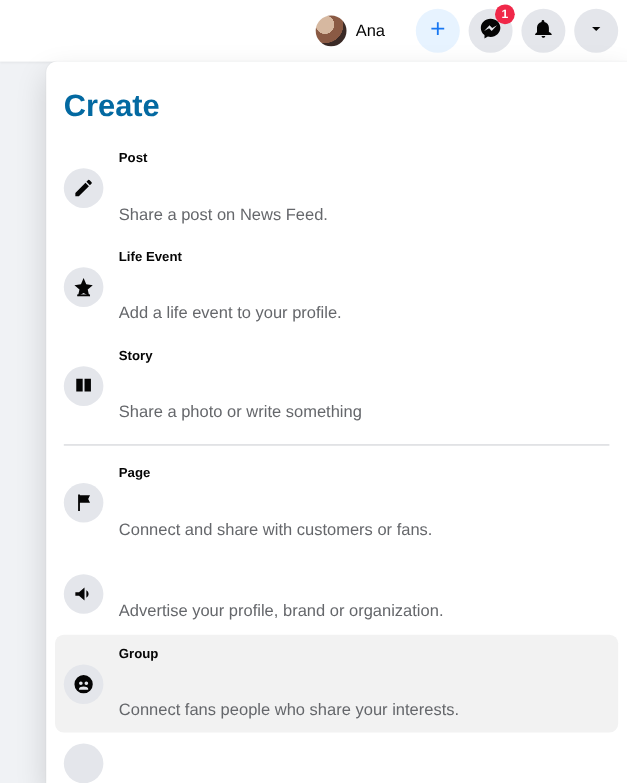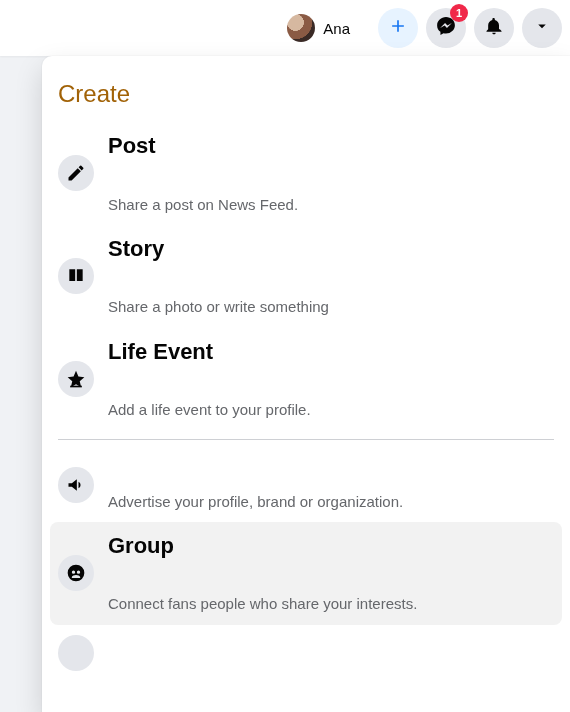--- a/index.html
+++ b/index.html
@@ -83,23 +83,23 @@
     left: 42px;
     right: 0;
     bottom: 0;
     background: #fff;
     border-top-left-radius: 10px;
     box-shadow: 0 12px 28px rgba(0,0,0,0.15), 0 0 0 1px rgba(0,0,0,0.02);
     padding: 16px 8px 0 8px;
     overflow: hidden;
   }
   .panel-title {
-    font-size: 24px;
-    font-weight: 400;
-    color: #a16207;
+    font-size: 28px;
+    font-weight: 700;
+    color: #0369a1;
     padding: 8px 8px 14px 8px;
   }
   .item {
     display: flex;
     align-items: center;
     gap: 14px;
     padding: 10px 8px;
     border-radius: 8px;
     cursor: pointer;
   }
@@ -112,21 +112,21 @@
     border-radius: 50%;
     background: #e4e6eb;
     flex-shrink: 0;
     display: flex;
     align-items: center;
     justify-content: center;
   }
   .item-icon svg { fill: #050505; }
   .item-text { flex: 1; min-width: 0; }
   .item-title {
-    font-size: 22px;
+    font-size: 12px;
     font-weight: 600;
     color: #050505;
     line-height: 1.3;
   }
   .item-sub {
     font-size: 15px;
     color: #65676b;
     line-height: 1.35;
     margin-top: 34px;
   }
@@ -197,44 +197,55 @@
     </div>
     <div class="item-text">
       <div class="item-title">Post</div>
       <div class="item-sub">Share a post on News Feed.</div>
     </div>
   </div>
 
   <div class="item">
     <div class="item-icon">
       <svg width="20" height="20" viewBox="0 0 24 24">
+          <path d="M12 2l2.9 6.9L22 10l-5.5 4.7L18.2 22 12 18.3 5.8 22l1.7-7.3L2 10l7.1-1.1z"></path>
+          <rect x="5" y="20" width="14" height="2"></rect>
+        </svg>
+    </div>
+    <div class="item-text">
+      <div class="item-title">Life Event</div>
+      <div class="item-sub">Add a life event to your profile.</div>
+    </div>
+  </div>
+
+  <div class="item">
+    <div class="item-icon">
+      <svg width="20" height="20" viewBox="0 0 24 24">
           <path d="M4 4h7v14H4zM13 4h7v14h-7z"></path>
         </svg>
     </div>
     <div class="item-text">
       <div class="item-title">Story</div>
       <div class="item-sub">Share a photo or write something</div>
     </div>
   </div>
 
-  <div class="item">
-    <div class="item-icon">
-      <svg width="20" height="20" viewBox="0 0 24 24">
-          <path d="M12 2l2.9 6.9L22 10l-5.5 4.7L18.2 22 12 18.3 5.8 22l1.7-7.3L2 10l7.1-1.1z"></path>
-          <rect x="5" y="20" width="14" height="2"></rect>
-        </svg>
-    </div>
-    <div class="item-text">
-      <div class="item-title">Life Event</div>
-      <div class="item-sub">Add a life event to your profile.</div>
-    </div>
-  </div>
-
   <div class="divider"></div>
 
+  <div class="item">
+    <div class="item-icon">
+      <svg width="20" height="20" viewBox="0 0 24 24">
+          <path d="M6 3h2v18H6zM8 4h11l-2 4 2 4H8z"></path>
+        </svg>
+    </div>
+    <div class="item-text">
+      <div class="item-title">Page</div>
+      <div class="item-sub">Connect and share with customers or fans.</div>
+    </div>
+  </div>
 
   <div class="item">
     <div class="item-icon">
       <svg width="20" height="20" viewBox="0 0 24 24">
           <path d="M3 10v4h4l6 5V5L7 10H3zm14.5 2a4.5 4.5 0 0 0-2.5-4v8a4.5 4.5 0 0 0 2.5-4z"></path>
         </svg>
     </div>
     <div class="item-text">
       <div class="item-sub">Advertise your profile, brand or organization.</div>
     </div>

